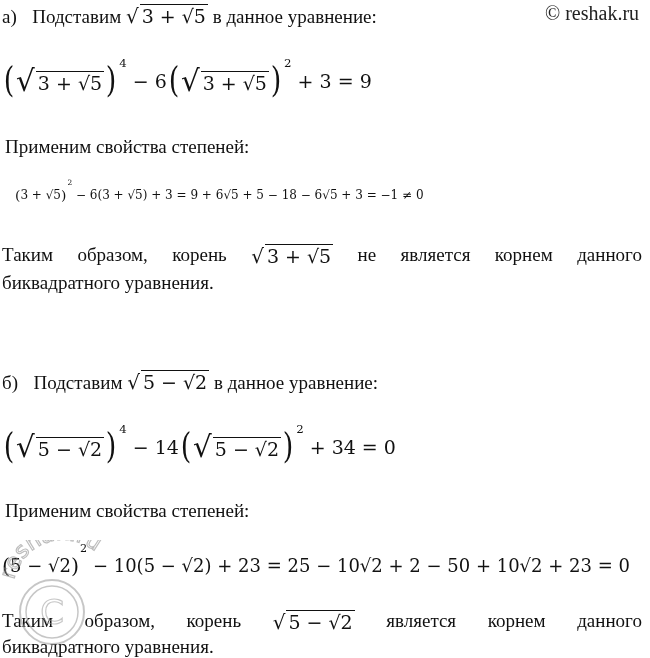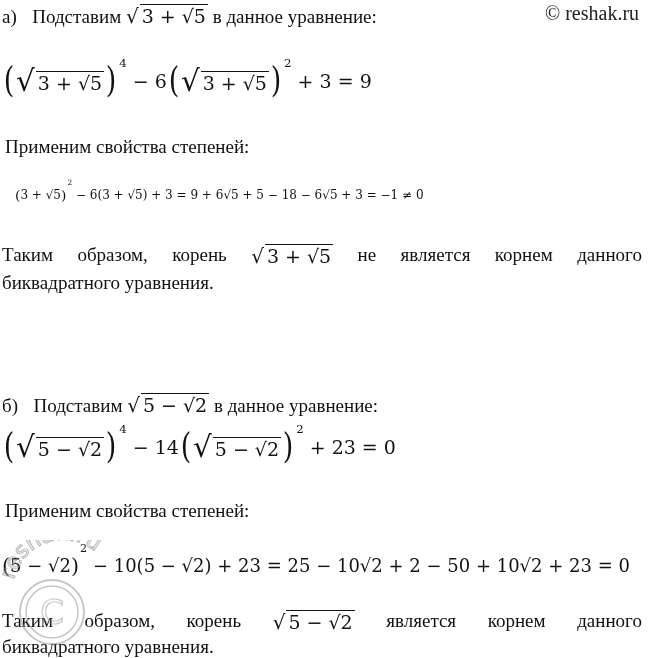--- a/index.html
+++ b/index.html
@@ -70,41 +70,41 @@
       <span class="sign">√</span>
       <span class="body">3 + √5</span>
     </span>
   <span>не</span>
   <span>является</span>
   <span>корнем</span>
   <span>данного</span>
 </div>
 <div class="abs txt" style="left:2px; top:272px;">биквадратного уравнения.</div>
 
-<div class="abs txt" style="left:2px; top:370px;margin-top:23px;">
+<div class="abs txt" style="left:2px; top:370px;">
   <span>б)</span>
   <span class="sp"></span>
   <span>Подставим</span>
   <span class="rad math">
       <span class="sign">√</span>
       <span class="body">5 − √2</span>
     </span>
   <span>в данное уравнение:</span>
 </div>
 
 <div class="abs math" style="left:2px; top:424px;">
   <span class="paren">(</span><span class="rad big">
       <span class="sign">√</span>
       <span class="body">5 − √2</span>
     </span><span class="paren">)</span><sup class="p">4</sup>
   <span>− 14</span><span class="paren">(</span><span class="rad big">
       <span class="sign">√</span>
       <span class="body">5 − √2</span>
     </span><span class="paren">)</span><sup class="p">2</sup>
-  <span>+ 23 = 0</span>
+  <span>+ 34 = 0</span>
 </div>
 
 <div class="abs txt" style="left:5px; top:500px;">Применим свойства степеней:</div>
 
 <div class="abs math" style="left:2px; top:553px; font-size:18px;">
   <span class="paren-s">(</span><span>5 − √2</span><span class="paren-s">)</span><sup class="p">2</sup>
   <span>− 10(5 − √2) + 23 = 25 − 10√2 + 2 − 50 + 10√2 + 23 = 0</span>
 </div>
 
 <div class="abs justify" style="left:2px; top:610px;">

